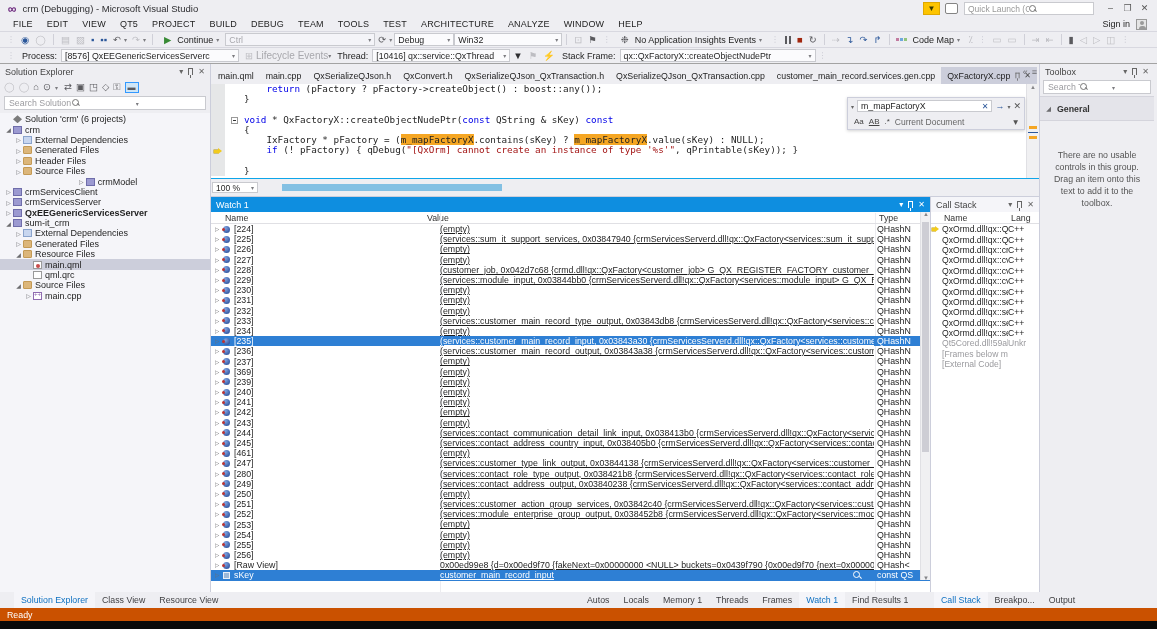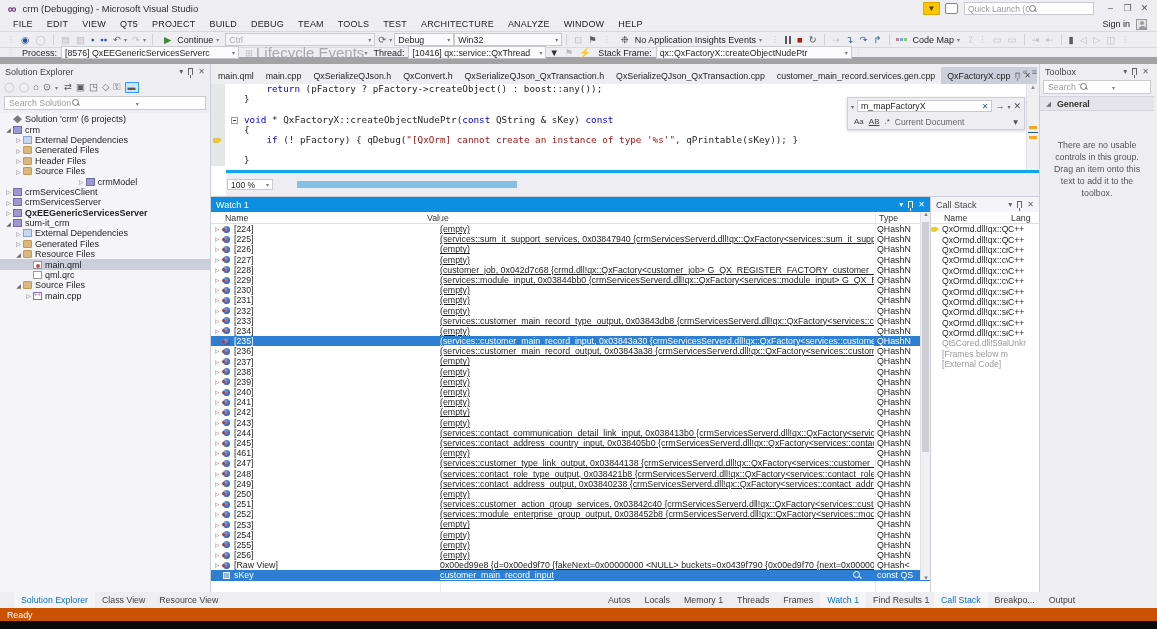--- a/index.html
+++ b/index.html
@@ -24,36 +24,36 @@
   .menubar { height:14px; display:flex; align-items:center; padding:0 6px; }
   .menu-item { padding:0 7px; font-size:9px; color:#1e1e1e; letter-spacing:.2px; }
   .signin { font-size:9px; color:#1e1e1e; margin-right:6px; }
   .avatar { width:11px; height:11px; border:1px solid #999; background:#e5e5e5; position:relative; margin-right:4px; }
   .avatar:before { content:""; position:absolute; left:3px; top:1px; width:4px; height:4px; border-radius:50%; background:#9a9a9a; }
   .avatar:after { content:""; position:absolute; left:1.5px; top:6px; width:7px; height:4px; border-radius:3px 3px 0 0; background:#9a9a9a; }
 
   
   .toolbar { display:flex; align-items:center; padding:0 4px; white-space:nowrap; }
   .tb1 { height:16px; border-top:1px solid #d8d8e0; }
-  .tb2 { height:17px; border-top:1px solid #d8d8e0; border-bottom:7px solid #a3a3a3; }
+  .tb2 { height:17px; border-top:1px solid #d8d8e0; border-bottom:1px solid #a3a3a3; }
   .grip { color:#c8c8d2; font-size:8px; margin:0 3px; }
   .sep { width:1px; height:11px; background:#d0d0d8; margin:0 4px; }
   .ico { display:inline-block; font-size:9.5px; color:#5a5a5e; margin:0 3px; line-height:12px; }
   .ico.dis { color:#bdbdc2; }
   .ico.blue { color:#2b579a; }
   .ico.green { color:#388a34; }
   .ico.red { color:#a1260d; }
   .drop { font-size:6px; color:#7c7c80; margin:0 2px 0 0; }
   .tbtn { display:flex; align-items:center; gap:3px; padding:0 4px; }
   .tbtn-label { font-size:9px; }
   .combo { height:13px; background:#fbfbfd; border:1px solid #c9cacf; display:flex; align-items:center; padding:0 3px; font-size:8.8px; color:#1e1e1e; }
   .combo .cbx { margin-left:auto; font-size:6px; color:#7c7c80; padding-left:3px; }
   .combo.dis { color:#a8a8ad; background:#f4f4f8; }
   .lbl { font-size:9px; margin:0 4px; }
-  .dim-label { color:#a8a8ad; font-size:15px; }
+  .dim-label { color:#a8a8ad; font-size:10px; }
   .pausebars { display:inline-flex; gap:2px; margin:0 3px; }
   .pausebars i { width:2px; height:8px; background:#5a5a5e; }
   .cm-ico { display:inline-flex; gap:1px; margin:0 2px; }
   .cm-ico i { width:3px; height:3px; }
 
   
   .main { display:flex; height:528px; }
 
   
   .solx { width:211px; background:#eeeef2; border-right:1px solid #cccedb; display:flex; flex-direction:column; }
@@ -100,21 +100,21 @@
   .foldbox { display:inline-block; width:7px; height:7px; border:1px solid #9a9a9a; position:relative; background:#fff; vertical-align:middle; }
   .foldbox:after { content:""; position:absolute; left:1px; top:2.5px; width:3px; height:1px; background:#333; }
   .cur-arrow { position:absolute; left:3px; top:2.5px; width:0; height:0; }
   .cur-arrow i.bar { position:absolute; left:0; top:2px; width:4px; height:3px; background:#f2cb1d; box-shadow:0 0 0 0.5px #b8960a; }
   .cur-arrow i.tip { position:absolute; left:4px; top:0px; width:0; height:0; border-left:4px solid #f2cb1d; border-top:3.5px solid transparent; border-bottom:3.5px solid transparent; }
   .c-d { color:#1e1e1e; } .c-k { color:#0000e8; } .c-s { color:#a31515; } .c-hl { background:#f5a623; color:#1e1e1e; }
   .vscroll { position:absolute; right:0; top:0; bottom:13px; width:13px; background:#f0f0f2; border-left:1px solid #e0e0e4; }
   .vscroll .va { position:absolute; left:3px; font-size:6px; color:#868689; }
   .vs-mark { position:absolute; left:2px; right:2px; height:3px; background:#f5a623; }
   .vs-caret { position:absolute; left:1px; right:1px; height:1px; background:#2b579a; }
-  .editor-bottom { position:absolute; left:15px; bottom:0; right:0; height:26px; background:#eeeef2; display:flex; align-items:center; border-top:3px solid #0ea5e9; }
+  .editor-bottom { position:absolute; left:0; bottom:0; right:0; height:18px; background:#eeeef2; display:flex; align-items:center; border-top:1px solid #0ea5e9; }
   .zoombox { width:46px; height:11px; background:#fff; border:1px solid #c9cacf; font-size:8.5px; display:flex; align-items:center; padding:0 3px; margin-left:1px; }
   .zoombox .cbx { margin-left:auto; font-size:6px; color:#7c7c80; }
   .hthumb { margin-left:24px; width:220px; height:7px; background:#2b9bd7; border-radius:0; opacity:.55; }
   
   .findov { position:absolute; right:14px; top:13px; width:178px; background:#eeeef2; border:1px solid #cccedb; box-shadow:0 1px 3px rgba(0,0,0,.18); z-index:5; }
   .findrow1 { display:flex; align-items:center; height:16px; padding:0 3px; gap:3px; }
   .findrow1 .chev { font-size:6px; color:#666; }
   .findinput { flex:1; height:12px; background:#fff; border:1px solid #c9cacf; font-size:8.8px; display:flex; align-items:center; padding:0 3px; }
   .findinput .fx { margin-left:auto; color:#2b579a; font-size:8px; }
   .findrow1 .fbtn { color:#2b579a; font-size:9px; }
@@ -158,21 +158,21 @@
   .crow .cname { width:66px; overflow:hidden; flex:none; }
   .crow .clang { overflow:hidden; }
   .crow.dim { color:#9a9a9e; }
   .cs-arrow { position:absolute; left:1px; top:2px; }
   .cs-arrow i.bar { position:absolute; left:0; top:2px; width:3px; height:3px; background:#f2cb1d; box-shadow:0 0 0 0.5px #b8960a; }
   .cs-arrow i.tip { position:absolute; left:3px; top:0; width:0; height:0; border-left:4px solid #f2cb1d; border-top:3.5px solid transparent; border-bottom:3.5px solid transparent; }
 
   
   .toolbox { width:115px; background:#eeeef2; border-left:1px solid #cccedb; display:flex; flex-direction:column; }
   .toolbox .searchbox { margin:1px 3px 2px 3px; }
-  .tbx-group { height:15px; background:#e4e4ea; border-top:1px solid #d4d4dc; border-bottom:1px solid #d4d4dc; display:flex; align-items:center; padding:0 4px; gap:4px; font-size:8.8px; font-weight:bold; color:#333; }
+  .tbx-group { height:25px; background:#e4e4ea; border-top:1px solid #d4d4dc; border-bottom:1px solid #d4d4dc; display:flex; align-items:center; padding:0 4px; gap:4px; font-size:8.8px; font-weight:bold; color:#333; }
   .tbx-group .texp { font-size:6px; }
   .tbx-empty { padding:28px 8px 0 8px; text-align:center; font-size:8.8px; color:#555; line-height:12px; }
 
   
   .bottabs { position:relative; height:16px; background:#eeeef2; }
   .btgroup { position:absolute; top:0; display:flex; height:16px; align-items:stretch; }
   .btab { display:flex; align-items:center; padding:0 7px; font-size:8.8px; color:#3f3f42; white-space:nowrap; }
   .btab.active { background:#f5f5f9; color:#0e70c0; }
 
   
@@ -483,20 +483,21 @@
         </div>
       </div>
 
       <div class="editor">
         <div class="code-area" id="code-area">
             <div class="cl"><span class="bp"></span><span class="fold"></span><span class="ct"><span class="c-d">    </span><span class="c-k">return</span><span class="c-d"> (pFactory ? pFactory-&gt;createObject() : boost::any());</span></span></div>
             <div class="cl"><span class="bp"></span><span class="fold"></span><span class="ct"><span class="c-d">}</span></span></div>
             <div class="cl"><span class="bp"></span><span class="fold"></span><span class="ct"></span></div>
             <div class="cl"><span class="bp"></span><span class="fold"><span class="foldbox"></span></span><span class="ct"><span class="c-k">void</span><span class="c-d"> * QxFactoryX::createObjectNudePtr(</span><span class="c-k">const</span><span class="c-d"> QString &amp; sKey) </span><span class="c-k">const</span></span></div>
             <div class="cl"><span class="bp"></span><span class="fold"></span><span class="ct"><span class="c-d">{</span></span></div>
+            <div class="cl"><span class="bp"></span><span class="fold"></span><span class="ct"><span class="c-d">    IxFactory * pFactory = (</span><span class="c-hl">m_mapFactoryX</span><span class="c-d">.contains(sKey) ? </span><span class="c-hl">m_mapFactoryX</span><span class="c-d">.value(sKey) : NULL);</span></span></div>
             <div class="cl"><span class="bp"><span class="cur-arrow"><i class="bar"></i><i class="tip"></i></span></span><span class="fold"></span><span class="ct"><span class="c-d">    </span><span class="c-k">if</span><span class="c-d"> (! pFactory) { qDebug(</span><span class="c-s">"[QxOrm] cannot create an instance of type '%s'"</span><span class="c-d">, qPrintable(sKey)); }</span></span></div>
             <div class="cl"><span class="bp"></span><span class="fold"></span><span class="ct"></span></div>
             <div class="cl"><span class="bp"></span><span class="fold"></span><span class="ct"><span class="c-d">}</span></span></div>
           </div>
 
         <div class="vscroll">
           <span class="va" style="top:0">▲</span>
           <div class="vs-mark" style="top:42px"></div>
           <div class="vs-mark" style="top:52px"></div>
           <div class="vs-caret" style="top:48px"></div>
@@ -675,21 +676,21 @@
                   <span class="orb"></span>
                   <span>[237]</span>
                 </span>
                 <span class="w-val">(empty)</span>
                 <span class="w-type">QHashN</span>
               </div>
               <div class="wrow">
                 <span class="w-name">
                   <span class="wexp">▷</span>
                   <span class="orb"></span>
-                  <span>[238]</span>
+                  <span>[369]</span>
                 </span>
                 <span class="w-val">(empty)</span>
                 <span class="w-type">QHashN</span>
               </div>
               <div class="wrow">
                 <span class="w-name">
                   <span class="wexp">▷</span>
                   <span class="orb"></span>
                   <span>[239]</span>
                 </span>
@@ -765,21 +766,21 @@
                   <span class="orb"></span>
                   <span>[247]</span>
                 </span>
                 <span class="w-val">(services::customer_type_link_output, 0x03844138 {crmServicesServerd.dll!qx::QxFactory&lt;services::customer_type_link_output&gt; G_QX_REGISTE</span>
                 <span class="w-type">QHashN</span>
               </div>
               <div class="wrow">
                 <span class="w-name">
                   <span class="wexp">▷</span>
                   <span class="orb"></span>
-                  <span>[248]</span>
+                  <span>[280]</span>
                 </span>
                 <span class="w-val">(services::contact_role_type_output, 0x038421b8 {crmServicesServerd.dll!qx::QxFactory&lt;services::contact_role_type_output&gt; G_QX_REGISTER_F</span>
                 <span class="w-type">QHashN</span>
               </div>
               <div class="wrow">
                 <span class="w-name">
                   <span class="wexp">▷</span>
                   <span class="orb"></span>
                   <span>[249]</span>
                 </span>
@@ -990,21 +991,21 @@
       <div class="tbx-empty">There are no usable controls in this group. Drag an item onto this text to add it to the toolbox.</div>
     </div>
   </div>
 
   <div class="bottabs">
     <div class="btgroup" id="bt-left" style="left:14px">
         <span class="btab active">Solution Explorer</span>
         <span class="btab">Class View</span>
         <span class="btab">Resource View</span>
       </div>
-    <div class="btgroup" id="bt-mid" style="left:601px">
+    <div class="btgroup" id="bt-mid" style="left:580px">
         <span class="btab">Autos</span>
         <span class="btab">Locals</span>
         <span class="btab">Memory 1</span>
         <span class="btab">Threads</span>
         <span class="btab">Frames</span>
         <span class="btab active">Watch 1</span>
         <span class="btab">Find Results 1</span>
       </div>
     <div class="btgroup" id="bt-right" style="left:934px">
         <span class="btab active">Call Stack</span>

